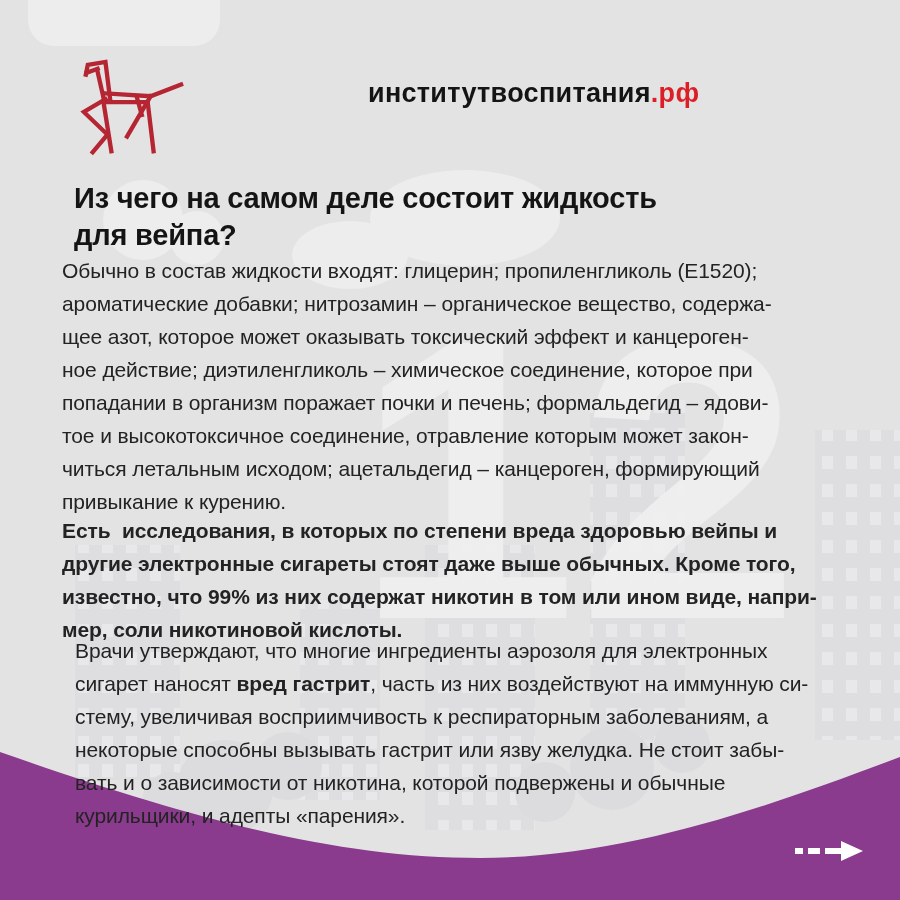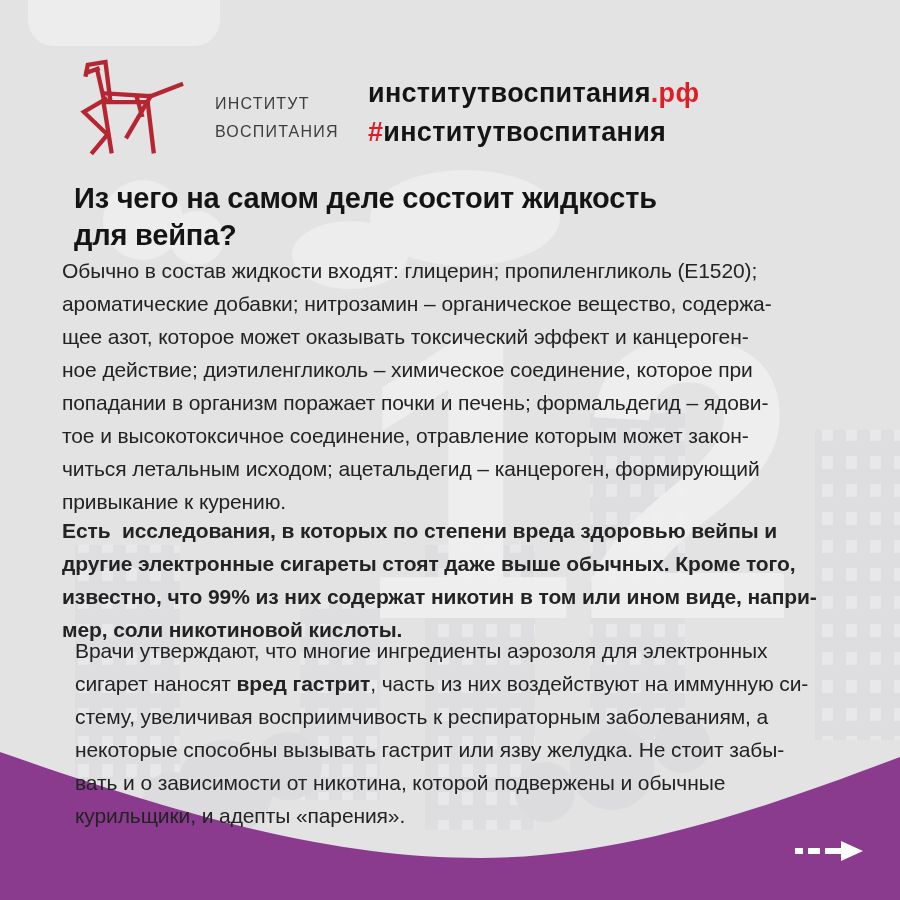--- a/index.html
+++ b/index.html
@@ -99,26 +99,23 @@
     <polyline points="22,16 29,47"></polyline>
     <polyline points="29,38 76,41 107,29"></polyline>
     <polyline points="29,47 73,47"></polyline>
     <polyline points="30,44 8,57 32,80 17,98"></polyline>
     <polyline points="28,47 36,97"></polyline>
     <polyline points="73,47 79,97"></polyline>
     <polyline points="76,41 52,82"></polyline>
     <polyline points="62,42 67,60"></polyline>
   </svg>
 
-  <div class="layer logo-caption">ИНСТИТУТ
-ВОСПИТАНИЯ</div>
 
   <div class="layer brand site"><span>институтвоспитания</span><span class="red">.рф</span></div>
 
-  <div class="layer brand hash"><span class="red">#</span><span>институтвоспитания</span></div>
 
   <h1 class="layer title" style="margin:0">Из чего на самом деле состоит жидкость
 для вейпа?</h1>
 
   <p class="layer para p1" style="margin:0">Обычно в состав жидкости входят: глицерин; пропиленгликоль (Е1520);
 ароматические добавки; нитрозамин – органическое вещество, содержа-
 щее азот, которое может оказывать токсический эффект и канцероген-
 ное действие; диэтиленгликоль – химическое соединение, которое при
 попадании в организм поражает почки и печень; формальдегид – ядови-
 тое и высокотоксичное соединение, отравление которым может закон-

